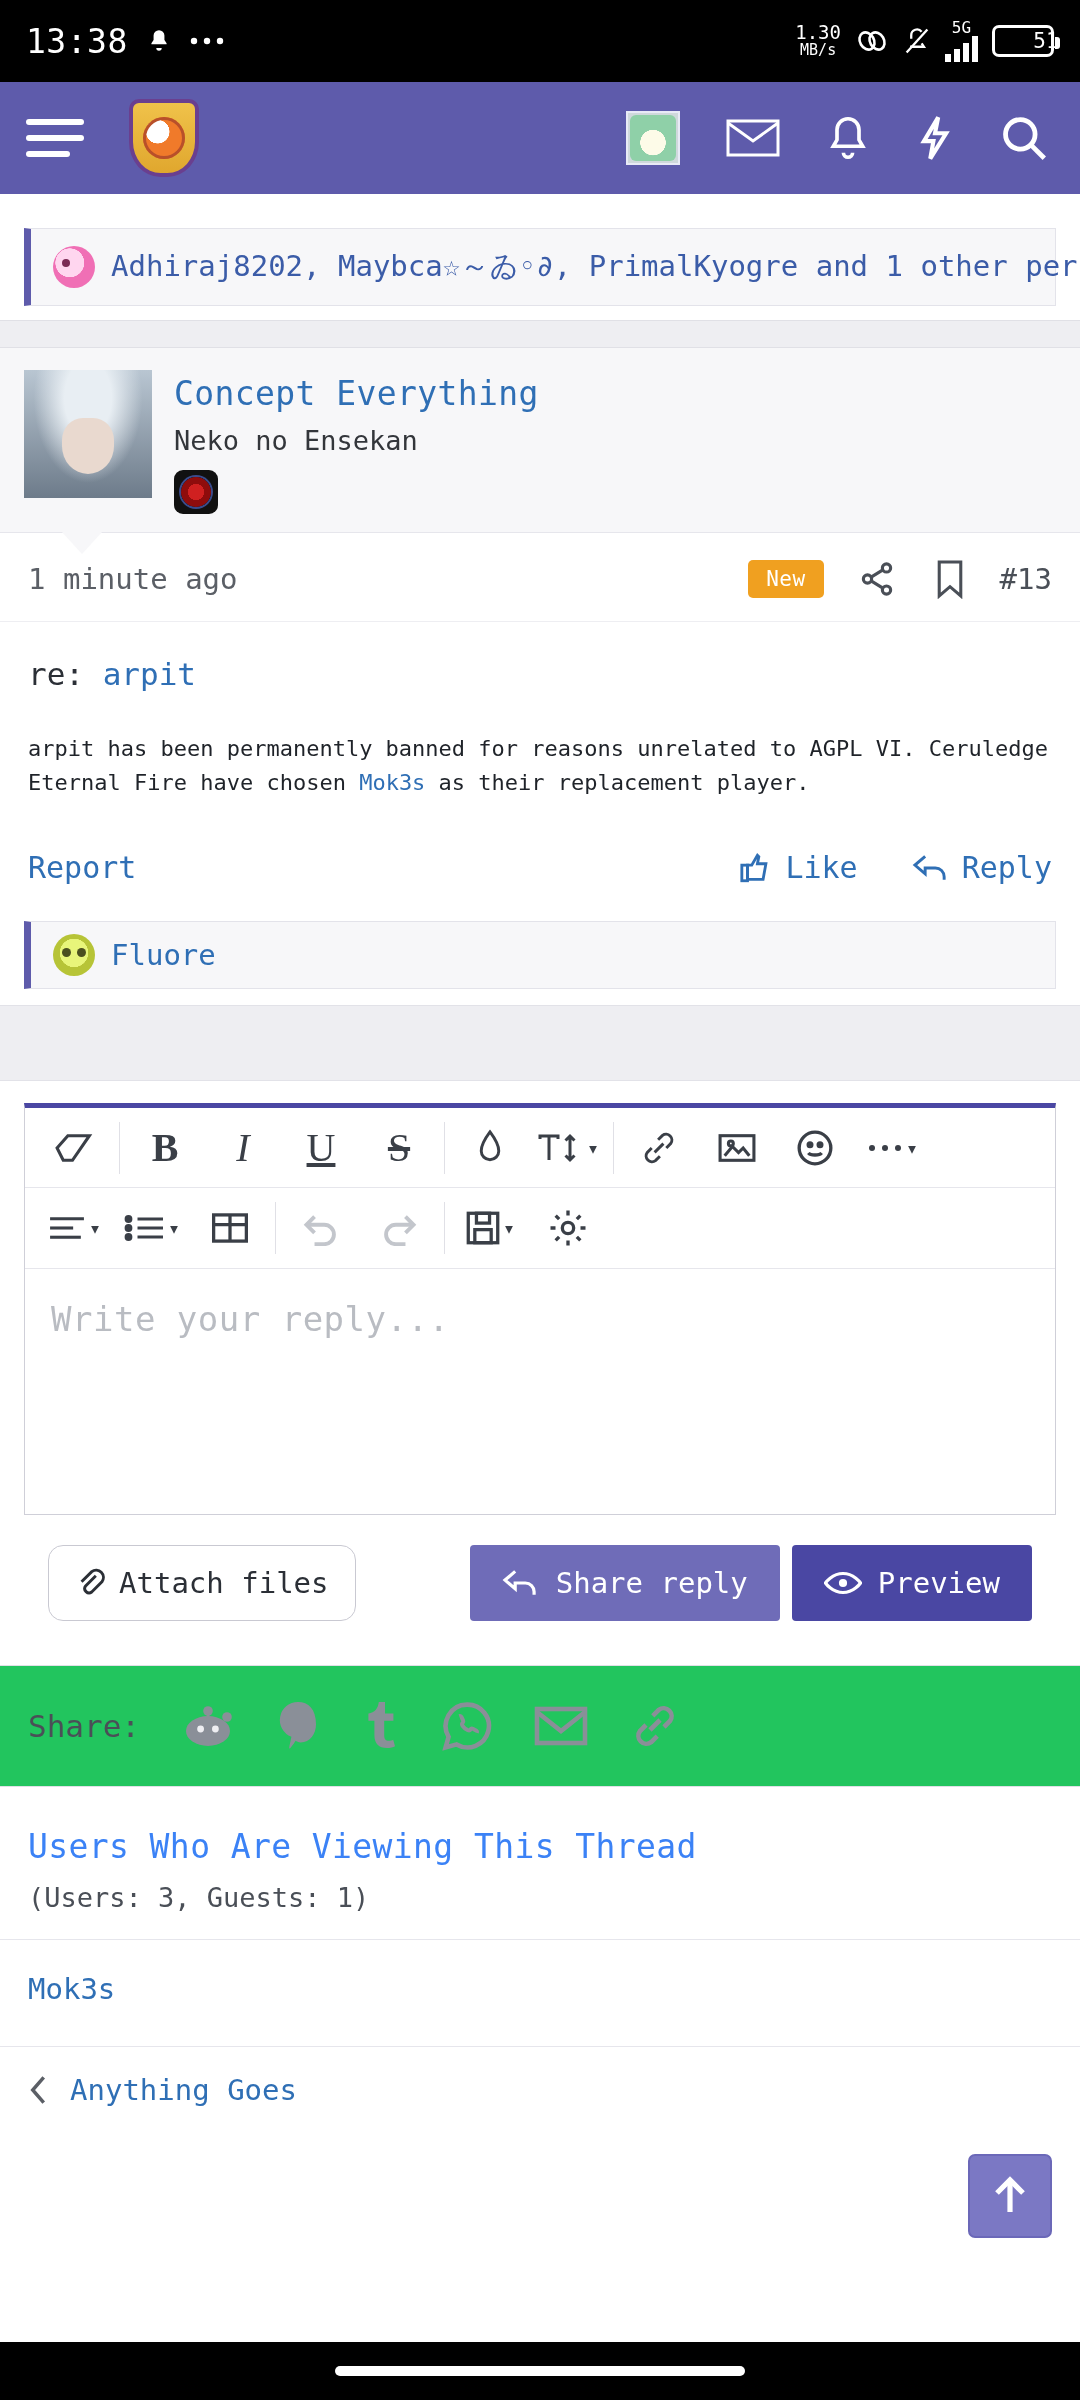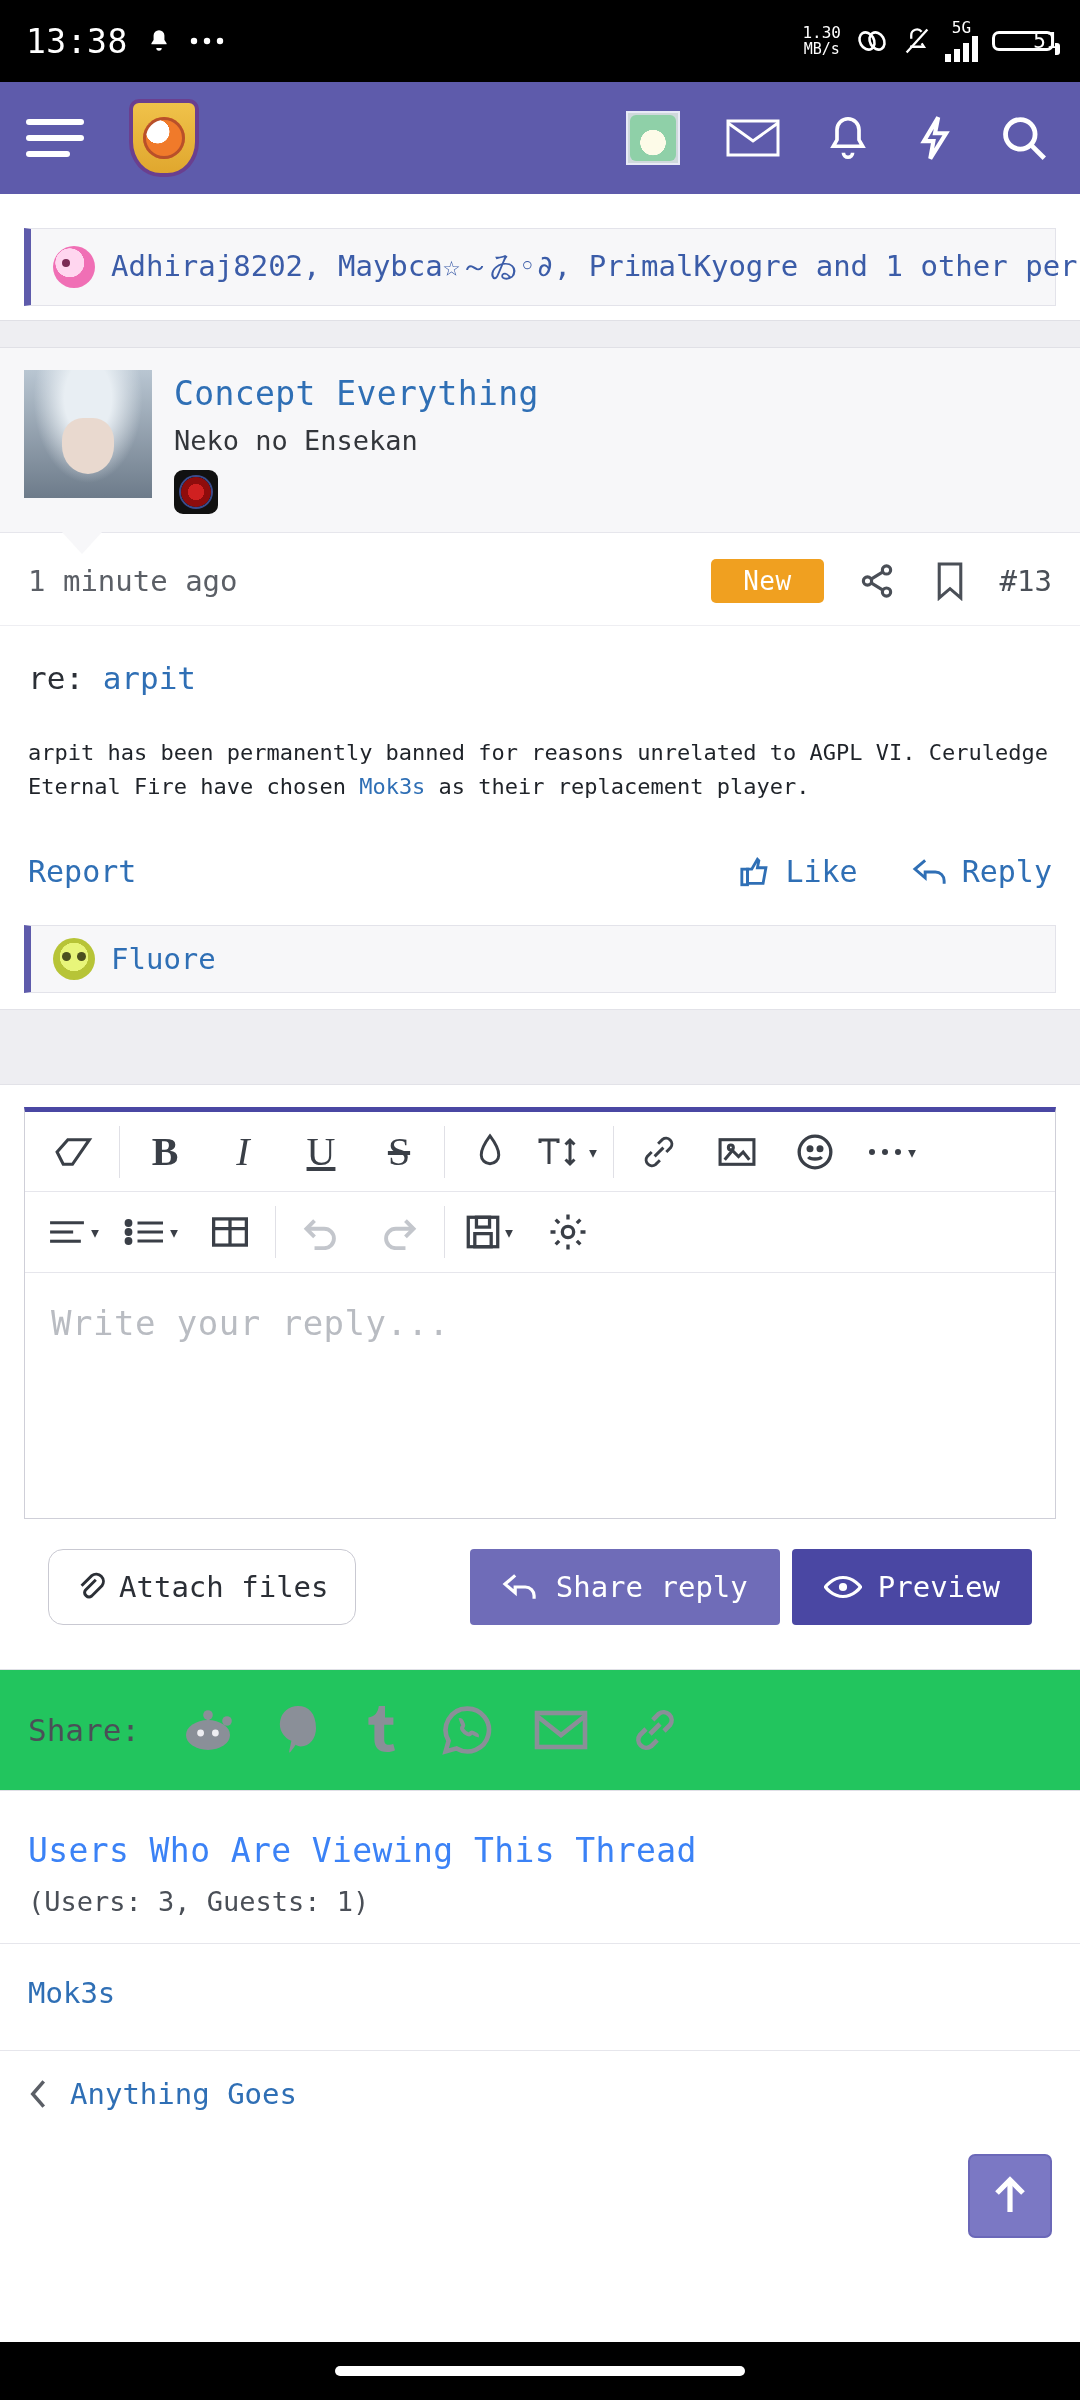--- a/index.html
+++ b/index.html
@@ -23,32 +23,32 @@
     font-size: 31px;
   }
   .sb-left { display: flex; align-items: center; gap: 18px; }
   .sb-time { font-size: 33px; letter-spacing: 0.5px; }
   .sb-spacer { flex: 1; }
   .sb-right { display: flex; align-items: center; gap: 14px; }
   .sb-speed {
     display: flex; flex-direction: column; align-items: center;
     line-height: 1.05;
   }
-  .sb-speed .n { font-size: 16px; }
+  .sb-speed .n { font-size: 19px; }
   .sb-speed .u { font-size: 15px; }
   .sb-net { display: flex; flex-direction: column; align-items: center; line-height: 1; }
   .sb-net .g { font-size: 16px; }
   .bars { display: flex; align-items: flex-end; gap: 3px; height: 26px; }
   .bars i { width: 6px; background: #fff; display: block; }
   .bars i:nth-child(1) { height: 8px; }
   .bars i:nth-child(2) { height: 13px; }
   .bars i:nth-child(3) { height: 19px; }
   .bars i:nth-child(4) { height: 26px; }
   .batt {
-    width: 62px; height: 20px; border: 3px solid #ffffff; border-radius: 7px;
+    width: 62px; height: 32px; border: 3px solid #ffffff; border-radius: 7px;
     position: relative; display: flex; align-items: center; justify-content: center;
     font-size: 21px;
     padding-left: 46px;
   }
   .batt:after {
     content: ""; position: absolute; right: -9px; top: 9px;
     width: 5px; height: 12px; background: #fff; border-radius: 0 3px 3px 0;
   }
 
   
@@ -180,21 +180,21 @@
 
   .post-meta {
     display: flex; align-items: center;
     padding: 26px 28px 22px 28px;
     border-bottom: 1px solid #eeeef2;
   }
   .post-time { color: #5b5f66; font-size: 29px; }
   .meta-spacer { flex: 1; }
   .new-badge {
     background: #f0a020; color: #ffffff;
-    font-size: 26px; padding: 7px 32px; border-radius: 5px;
+    font-size: 21px; padding: 7px 18px; border-radius: 5px;
     letter-spacing: 0.5px;
   }
   .meta-icons { display: flex; align-items: center; gap: 38px; margin-left: 34px; }
   .meta-icons .mi { color: #4a4f57; cursor: pointer; }
   .post-num { color: #4a4f57; font-size: 29px; margin-left: 34px; }
 
   .post-body { padding: 34px 28px 6px 28px; }
   .re-line { font-size: 31px; color: #2b2f36; }
   .re-line a { color: #2f6fb5; text-decoration: none; }
   .post-text {

